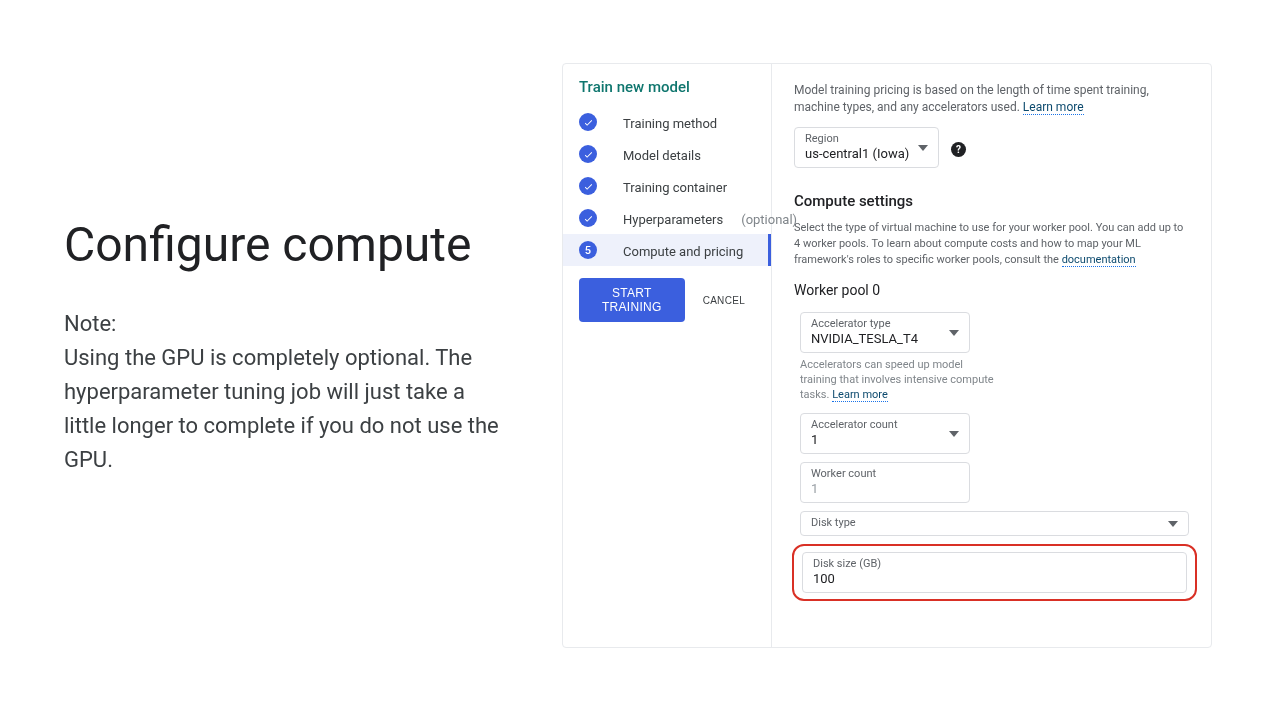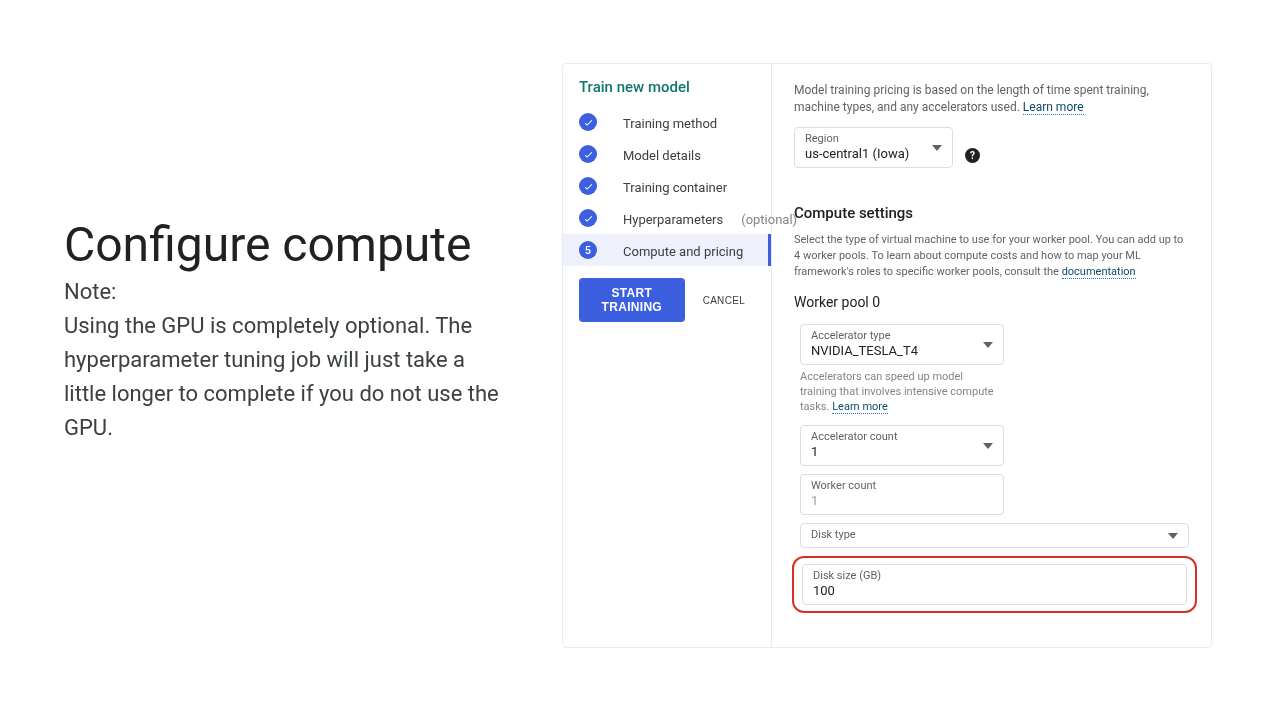--- a/index.html
+++ b/index.html
@@ -15,20 +15,21 @@
     position: absolute;
     left: 64px;
     top: 215px;
     width: 440px;
   }
   .left-title {
     font-size: 48px;
     font-weight: 400;
     line-height: 1.25;
     color: #202124;
+    margin-bottom: 32px;
   }
   .left-note {
     font-size: 22px;
     line-height: 1.55;
     color: #3c4043;
   }
   .panel {
     position: absolute;
     left: 562px;
     top: 63px;
@@ -88,21 +89,21 @@
   }
   .sidebar-actions {
     display: flex;
     gap: 8px;
     padding: 12px 16px;
   }
   .btn-primary {
     background: #3b5fde;
     color: #fff;
     font-size: 12px;
-    font-weight: 700;
+    font-weight: 400;
     letter-spacing: 0.3px;
     border: none;
     padding: 8px 14px;
     border-radius: 4px;
     cursor: pointer;
   }
   .btn-text {
     background: none;
     border: none;
     color: #3c4043;
@@ -141,21 +142,21 @@
     margin-top: 1px;
   }
   .select-wrapper .caret {
     position: absolute;
     right: 10px;
     top: 50%;
     transform: translateY(-50%);
   }
   .select-wrapper .caret svg { width: 10px; height: 6px; fill: #5f6368; }
   .region-row { display: flex; align-items: center; gap: 12px; margin-bottom: 20px; }
-  .region-row .select-wrapper { width: 159px; margin-bottom: 16px; }
+  .region-row .select-wrapper { width: 145px; margin-bottom: 4px; }
   .help-icon {
     width: 15px; height: 15px; border-radius: 50%;
     background: #202124; color: #fff;
     display: flex; align-items: center; justify-content: center;
     font-size: 10px; font-weight: 700;
   }
   .section-h2 {
     font-size: 15px;
     font-weight: 500;
     color: #202124;
@@ -167,21 +168,21 @@
     color: #5f6368;
     margin-bottom: 14px;
   }
   .worker-title {
     font-size: 14px;
     font-weight: 400;
     color: #202124;
     margin-bottom: 14px;
   }
   .indent { padding-left: 6px; }
-  .narrow .select-wrapper, .narrow .input-wrapper { width: 204px; }
+  .narrow .select-wrapper, .narrow .input-wrapper { width: 170px; }
   .hint {
     font-size: 11px;
     color: #80868b;
     line-height: 1.4;
     width: 200px;
     margin-top: -4px;
     margin-bottom: 10px;
   }
   .highlight-box {
     border: 2px solid #d93025;

